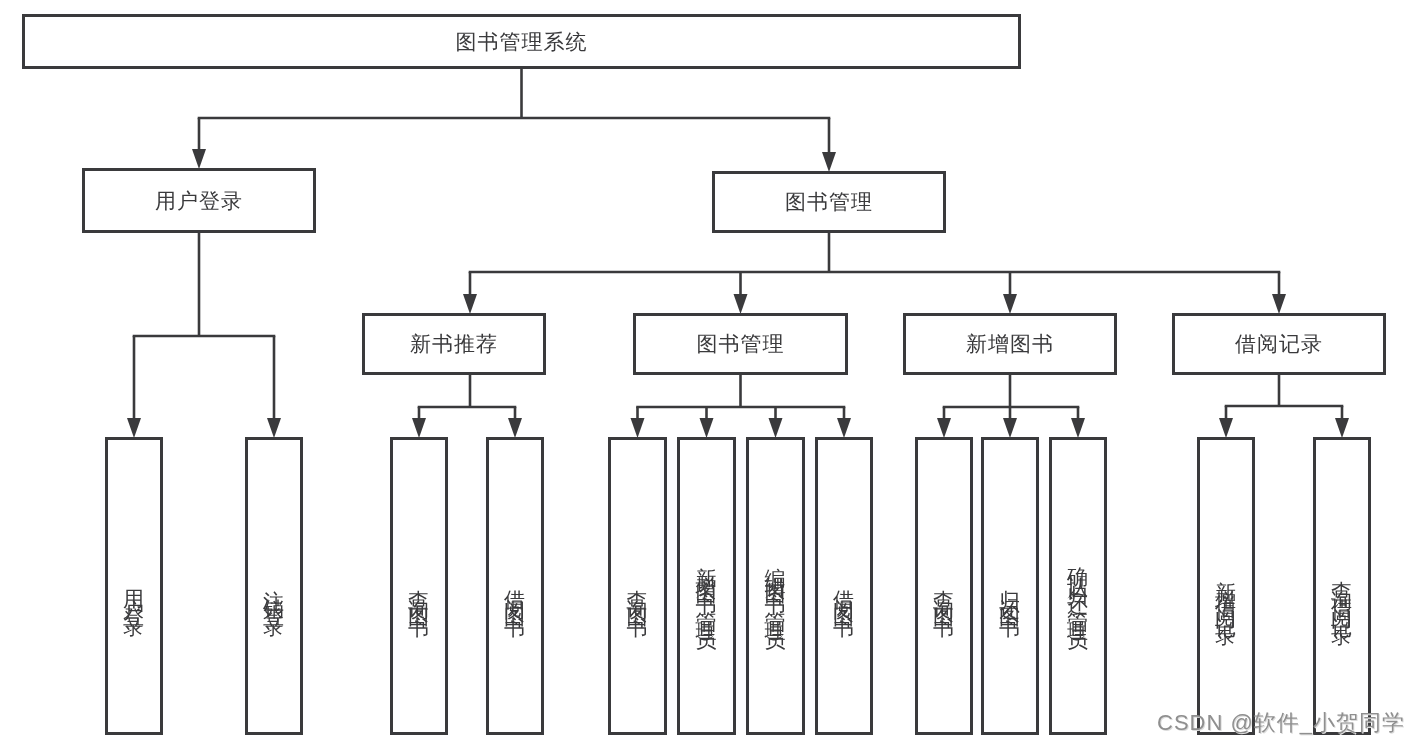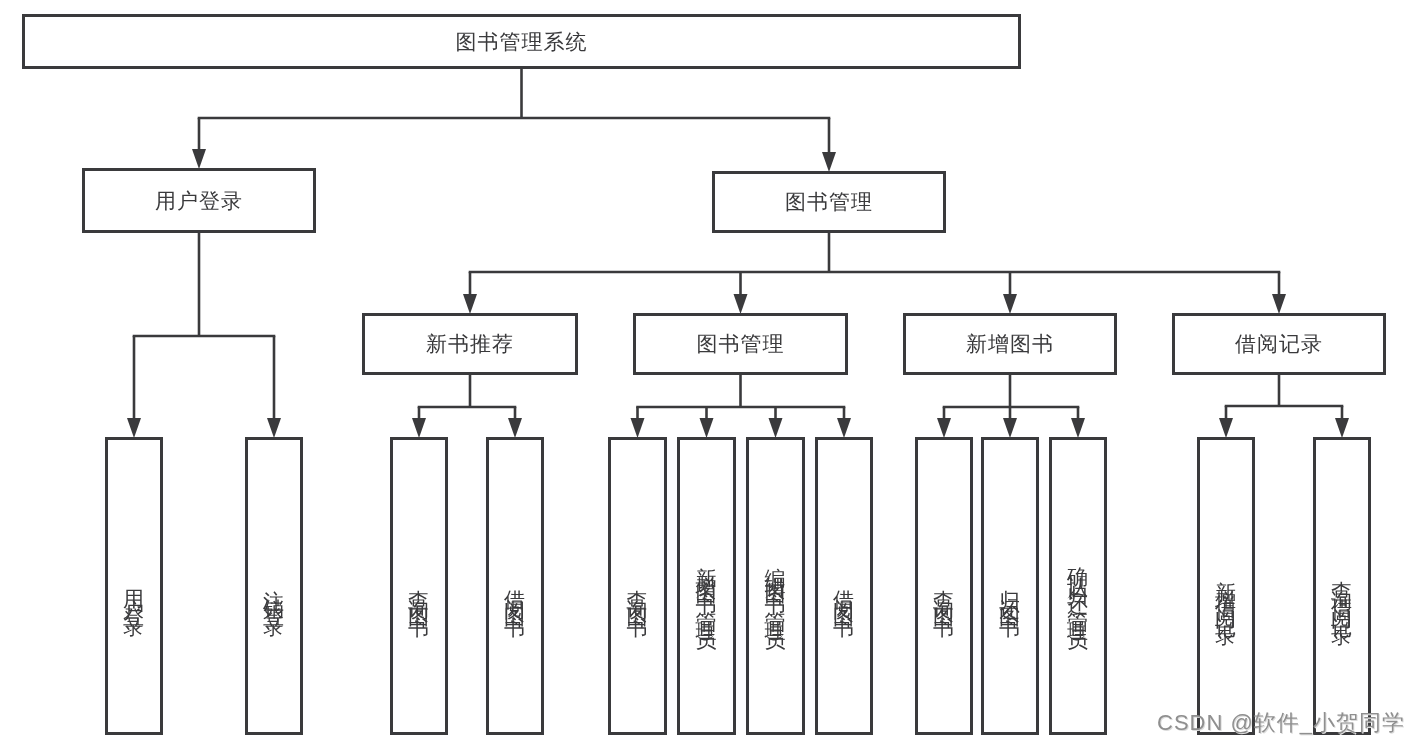--- a/index.html
+++ b/index.html
@@ -119,21 +119,21 @@
   <div id="nodes">
       <div class="node" style="left: 22px; top: 14px; width: 999px; height: 55px; border-color: rgb(58, 58, 60);">
         <span class="node-label" style="color: rgb(58, 58, 60);">图书管理系统</span>
       </div>
       <div class="node" style="left: 82px; top: 168px; width: 234px; height: 65px; border-color: rgb(58, 58, 60);">
         <span class="node-label" style="color: rgb(58, 58, 60);">用户登录</span>
       </div>
       <div class="node" style="left: 712px; top: 171px; width: 234px; height: 62px; border-color: rgb(58, 58, 60);">
         <span class="node-label" style="color: rgb(58, 58, 60);">图书管理</span>
       </div>
-      <div class="node" style="left: 362px; top: 313px; width: 216px; height: 62px; border-color: rgb(58, 58, 60);">
+      <div class="node" style="left: 362px; top: 313px; width: 184px; height: 62px; border-color: rgb(58, 58, 60);">
         <span class="node-label" style="color: rgb(58, 58, 60);">新书推荐</span>
       </div>
       <div class="node" style="left: 633px; top: 313px; width: 215px; height: 62px; border-color: rgb(58, 58, 60);">
         <span class="node-label" style="color: rgb(58, 58, 60);">图书管理</span>
       </div>
       <div class="node" style="left: 903px; top: 313px; width: 214px; height: 62px; border-color: rgb(58, 58, 60);">
         <span class="node-label" style="color: rgb(58, 58, 60);">新增图书</span>
       </div>
       <div class="node" style="left: 1172px; top: 313px; width: 214px; height: 62px; border-color: rgb(58, 58, 60);">
         <span class="node-label" style="color: rgb(58, 58, 60);">借阅记录</span>

